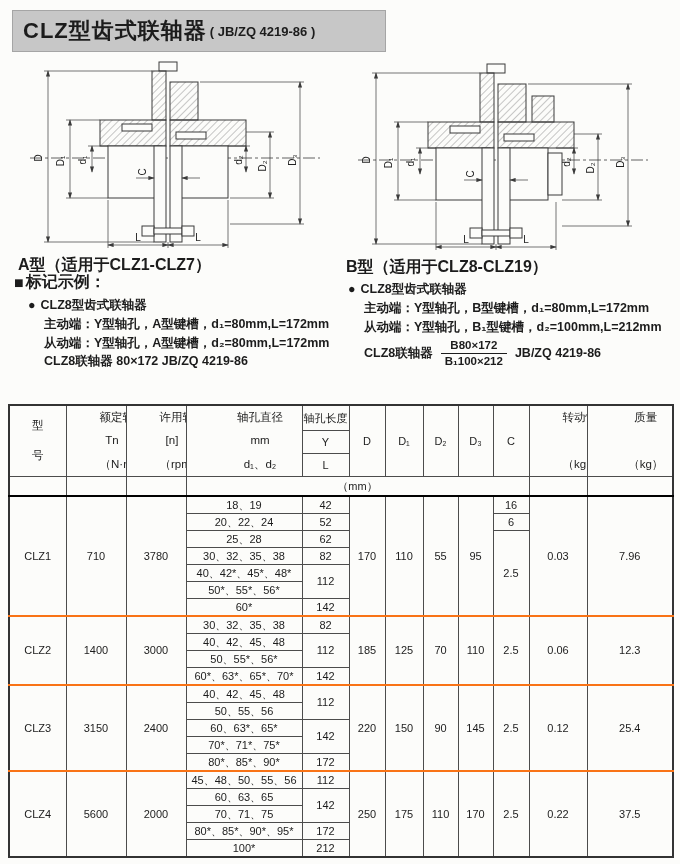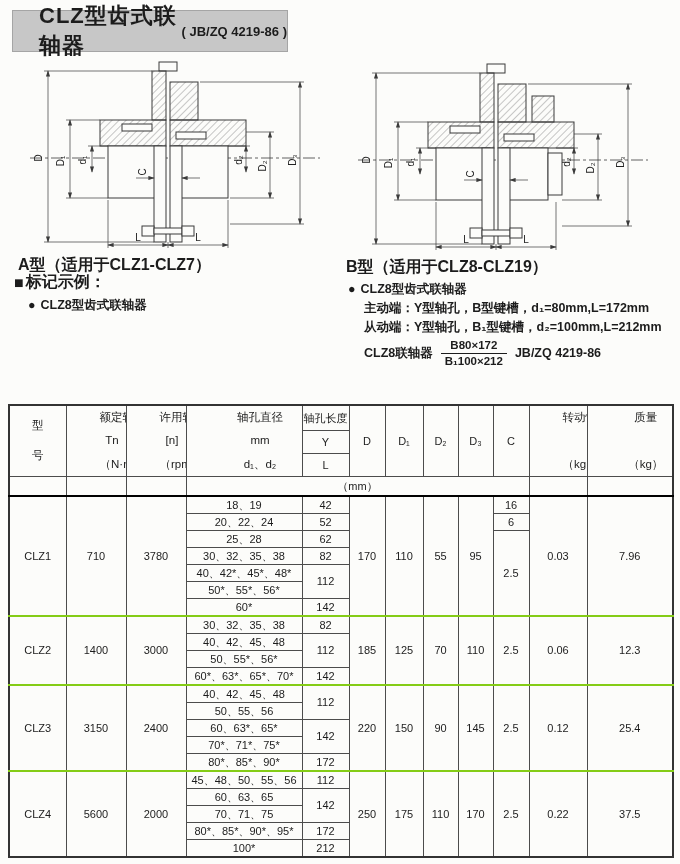--- a/index.html
+++ b/index.html
@@ -1,21 +1,21 @@
 <!DOCTYPE html>
 <html><head>
 <meta charset="utf-8">
 <style>
   html,body{margin:0;padding:0;background:#e9e9e7;}
   .page{position:relative;width:680px;height:864px;background:#fcfcfa;
         font-family:"Liberation Sans","DejaVu Sans",sans-serif;color:#1c1c1c;overflow:hidden;}
 
   
-  .titlebox{position:absolute;left:12px;top:10px;width:276px;height:42px;background:#c7c7c7;
-            border:1px solid #a5a5a5;display:flex;align-items:center;padding-left:26px;box-sizing:border-box;}
+  .titlebox{position:absolute;left:12px;top:10px;width:374px;height:42px;background:#c7c7c7;
+            border:1px solid #a5a5a5;display:flex;align-items:center;padding-left:10px;box-sizing:border-box;}
   .titlebox .main{font-size:22px;font-weight:bold;letter-spacing:1px;}
   .titlebox .std{font-size:13px;font-weight:bold;margin-left:3px;white-space:nowrap;}
 
   
   .diag{position:absolute;}
   .diag .cap{text-align:left;font-size:16px;font-weight:600;margin-top:1px;}
 
   
   .mark-heading{position:absolute;left:14px;top:272px;font-size:16px;font-weight:bold;display:flex;align-items:center;gap:2px;}
   .mark-block{position:absolute;font-size:12.5px;font-weight:600;line-height:1.5;}
@@ -27,21 +27,21 @@
   .frac .bot{border-top:1px solid #1c1c1c;padding:0 4px;text-align:center;}
 
   
   .tbl-title{position:absolute;top:378px;left:0;width:680px;text-align:center;font-size:16px;font-weight:bold;}
   table.main{position:absolute;left:8px;top:404px;width:664px;border-collapse:collapse;table-layout:fixed;
              font-size:11px;border:2px solid #333;}
   table.main td{border:1px solid #4c4c4c;text-align:center;padding:0;height:16px;line-height:1.15;
                 overflow:hidden;white-space:nowrap;}
   tr.h1 td{height:24px;} tr.h2 td{height:22px;} tr.h3 td{height:22px;}
   tr.mmrow td{height:18px;border-bottom:2px solid #000000;font-size:11px;}
-  tr.gs td{border-top:2px solid #84cc16;}
+  tr.gs td{border-top:2px solid #f97316;}
   td.bore{text-align:left;padding-left:5px;}
   .vstack{display:flex;flex-direction:column;height:66px;box-sizing:border-box;padding:3px 1px;}
   .between{justify-content:space-between;margin-left:32px;} .around{justify-content:space-around;}
   .vstack span{display:block;font-size:11.5px;}
   .tight{line-height:1.05;}
   svg text{font-family:"Liberation Sans","DejaVu Sans",sans-serif;}
 </style>
 </head>
 <body>
 
@@ -191,20 +191,25 @@
   <div class="mark-heading">
     <span>■</span>
     <span>标记示例：</span>
   </div>
 
   <div class="mark-block" style="left:28px;top:296px;width:320px;">
     <div class="mk-title">
       <span>●</span>
       <span>CLZ8型齿式联轴器</span>
     </div>
+    <div class="mk-lines">
+      <div>主动端：Y型轴孔，A型键槽，d₁=80mm,L=172mm</div>
+      <div>从动端：Y型轴孔，A型键槽，d₂=80mm,L=172mm</div>
+      <div>CLZ8联轴器 80×172 JB/ZQ 4219-86</div>
+    </div>
   </div>
 
   <div class="mark-block" style="left:348px;top:280px;width:326px;">
     <div class="mk-title">
       <span>●</span>
       <span>CLZ8型齿式联轴器</span>
     </div>
     <div class="mk-lines">
       <div>主动端：Y型轴孔，B型键槽，d₁=80mm,L=172mm</div>
       <div>从动端：Y型轴孔，B₁型键槽，d₂=100mm,L=212mm</div>

